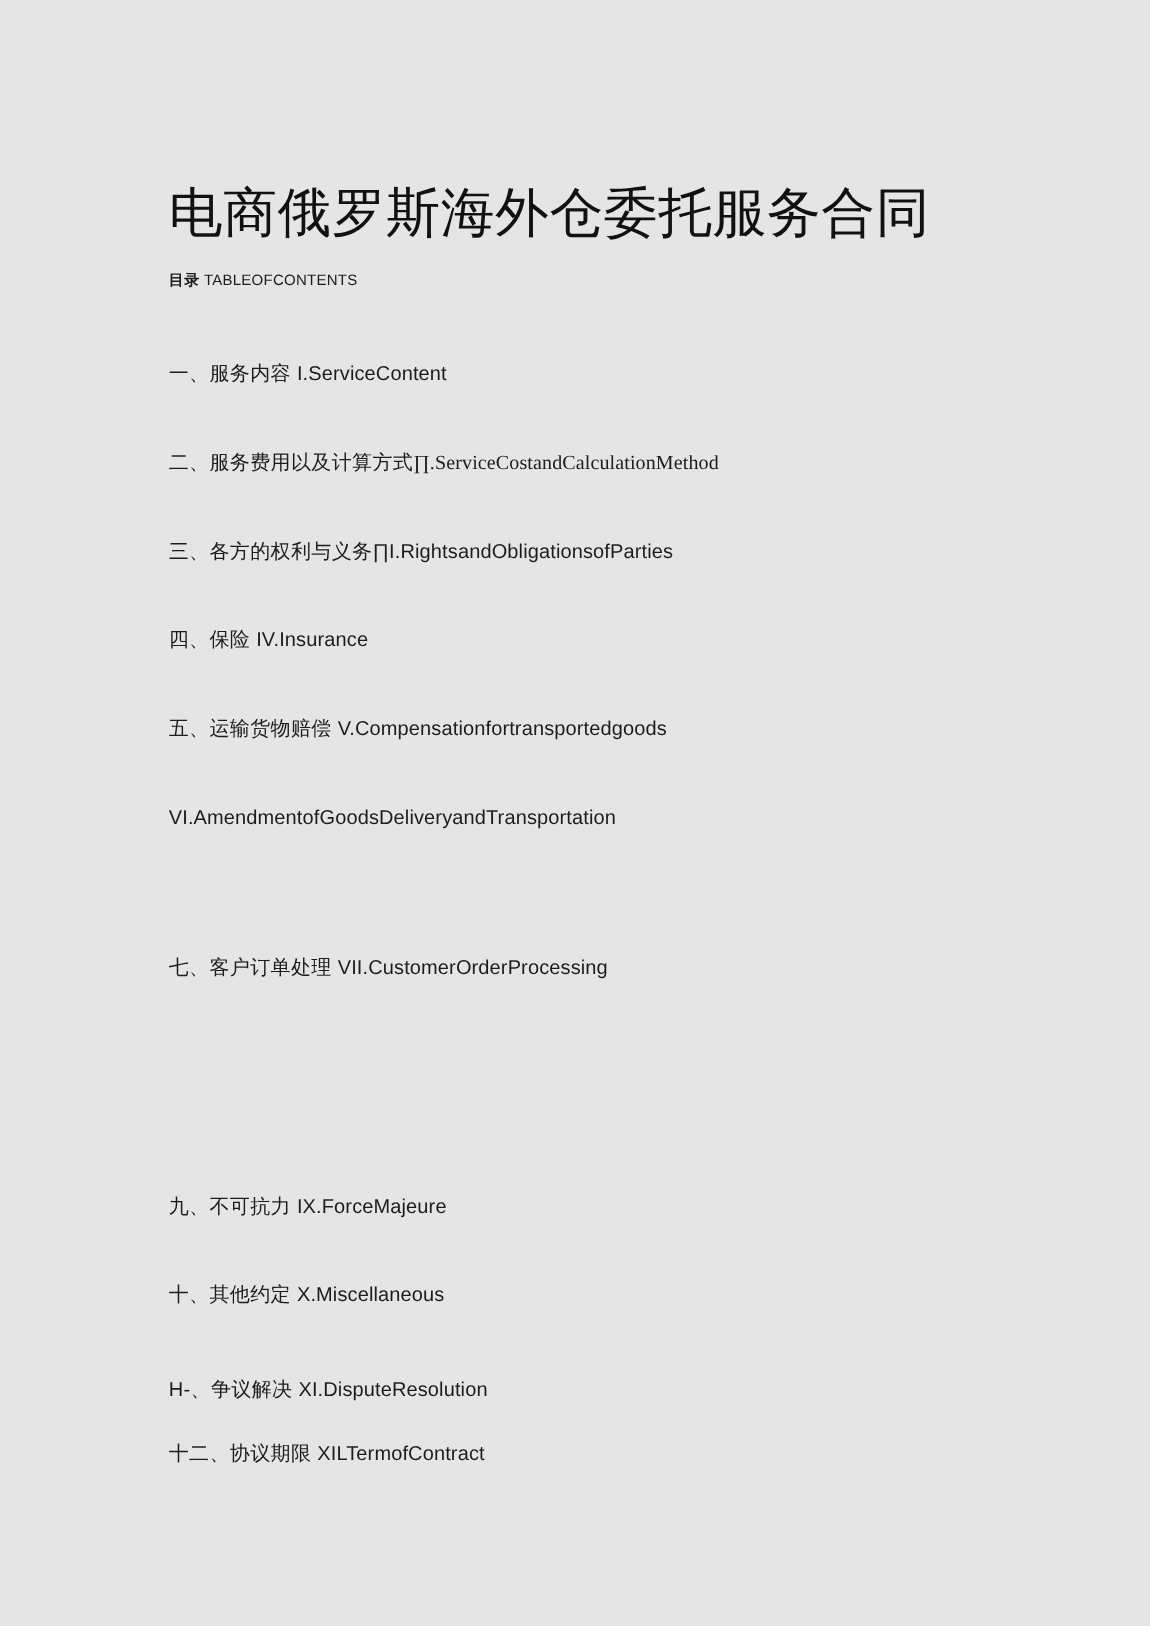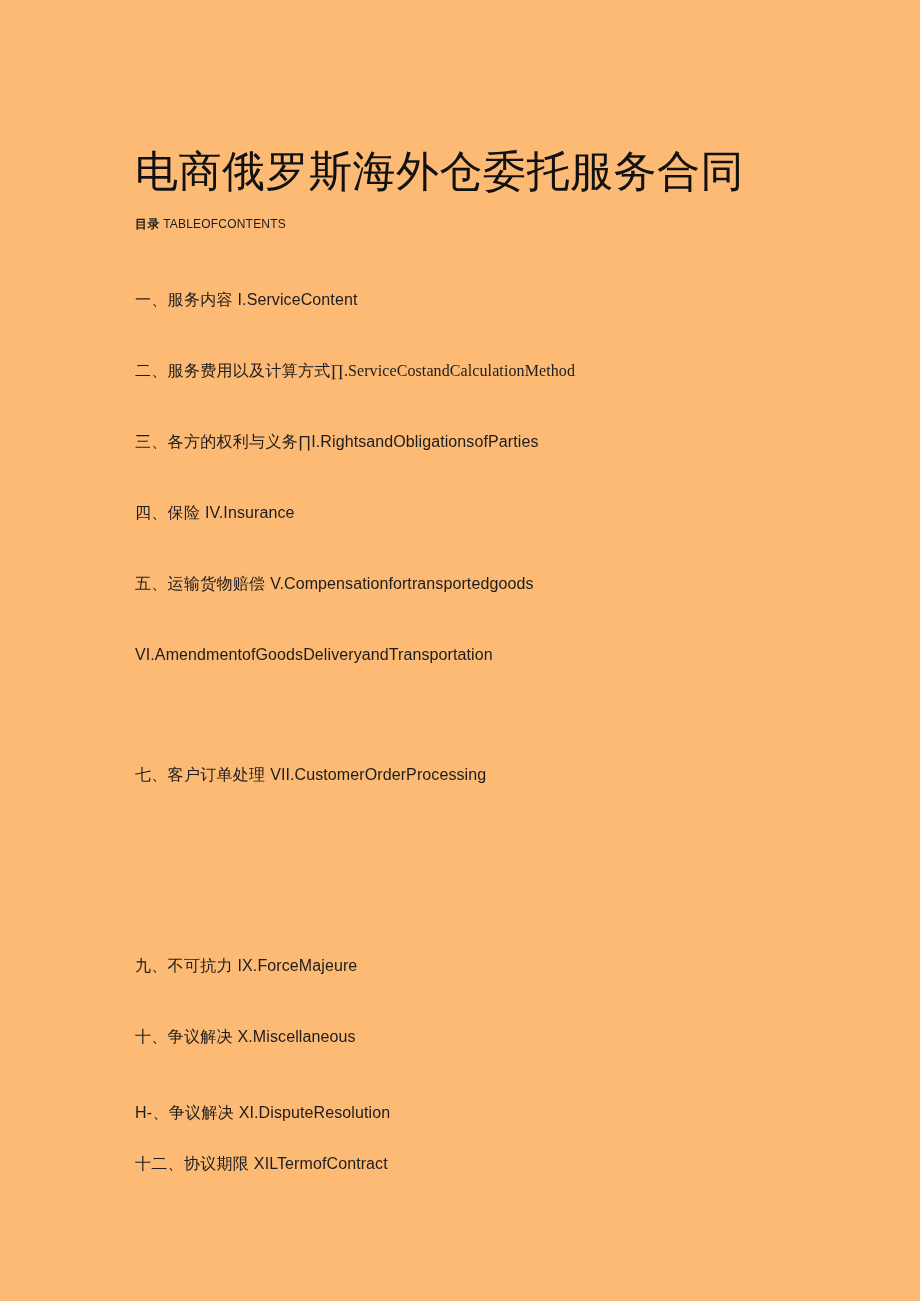--- a/index.html
+++ b/index.html
@@ -15,21 +15,21 @@
     position: relative;
     overflow: hidden;
     font-family: "Liberation Sans", "DejaVu Sans", sans-serif;
     color: #1c1c1c;
     -webkit-font-smoothing: antialiased;
   }
 
   .page {
     position: absolute;
     inset: 0;
-    background: #fdba74;
+    background: #e5e5e5;
   }
 
   
   .doc-title {
     position: absolute;
     left: 135px;
     top: 118px;
     width: 700px;
     font-family: "Liberation Serif", "DejaVu Serif", serif;
     font-size: 43px;
@@ -129,21 +129,21 @@
       </li>
       <li class="toc-item" style="top: 763px;">
         <span class="line"><span class="cjk">七、客户订单处理 </span><span class="latin">VII.CustomerOrderProcessing</span></span>
       </li>
       <li class="toc-item" style="top: 834px;">
       </li>
       <li class="toc-item" style="top: 954px;">
         <span class="line"><span class="cjk">九、不可抗力 </span><span class="latin">IX.ForceMajeure</span></span>
       </li>
       <li class="toc-item" style="top: 1025px;">
-        <span class="line"><span class="cjk">十、争议解决 </span><span class="latin">X.Miscellaneous</span></span>
+        <span class="line"><span class="cjk">十、其他约定 </span><span class="latin">X.Miscellaneous</span></span>
       </li>
       <li class="toc-item" style="top: 1101px;">
         <span class="line"><span class="cjk">H-、争议解决 </span><span class="latin">XI.DisputeResolution</span></span>
       </li>
       <li class="toc-item" style="top: 1152px;">
         <span class="line"><span class="cjk">十二、协议期限 </span><span class="latin">XILTermofContract</span></span>
       </li>
     </ul>
 
 </div>

